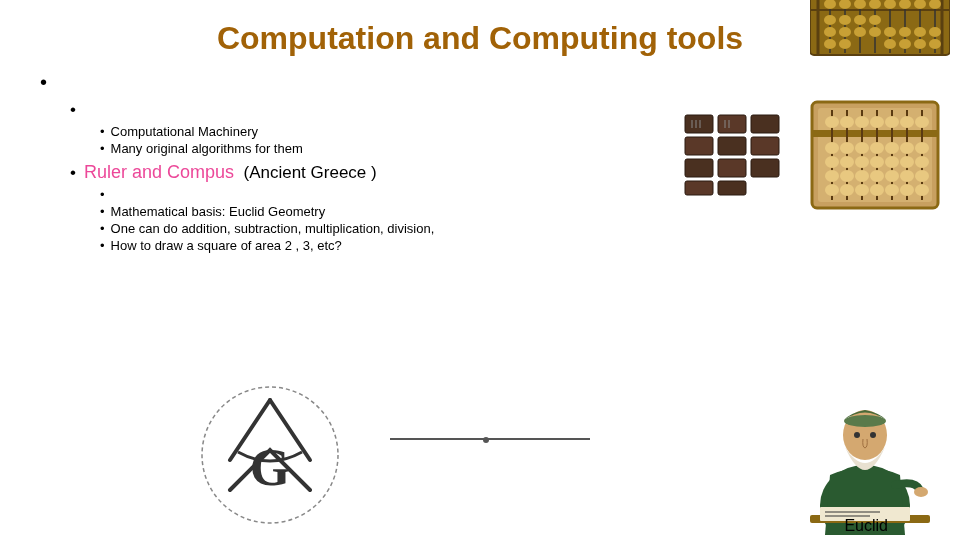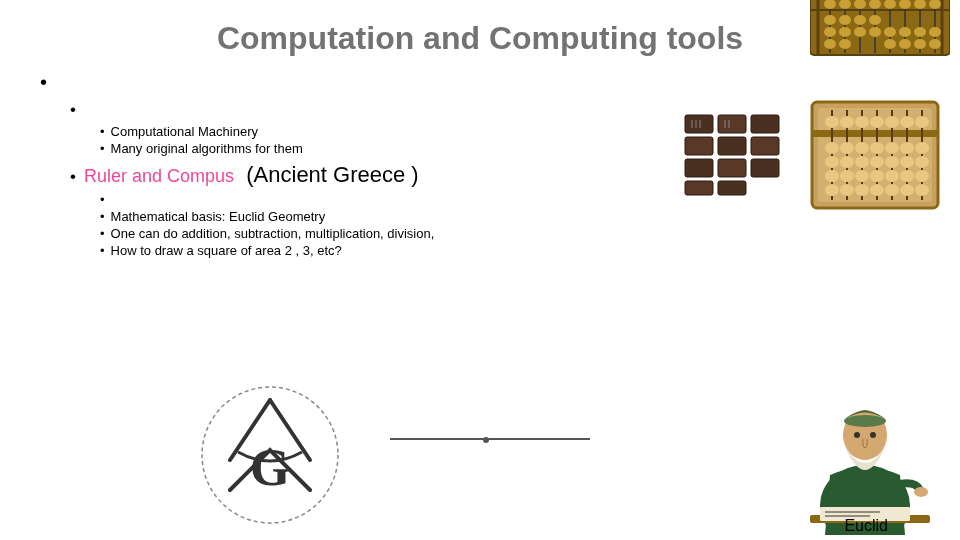--- a/index.html
+++ b/index.html
@@ -18,21 +18,21 @@
       padding: 20px 40px;
       position: relative;
     }
 
     .main-title {
       text-align: center;
       font-size: 32px;
       font-weight: bold;
       font-family: Arial, sans-serif;
       margin-bottom: 14px;
-      color: #737373;
+      color: #a16207;
     }
 
     .content-area {
       position: relative;
     }
 
     .level1 {
       font-size: 20px;
       font-family: Arial, sans-serif;
       margin-bottom: 6px;
@@ -61,21 +61,21 @@
       color: #000;
     }
     .level3 .bullet { margin-right: 6px; }
 
     .ruler-compus {
       color: #ec4899;
       font-size: 18px;
     }
 
     .ancient-greece {
-      font-size: 22px;
+      font-size: 17px;
       font-family: Arial, sans-serif;
       text-align: right;
     }
 
     
 
     
     .img-abacus-top {
       position: absolute;
       top: -10px;

